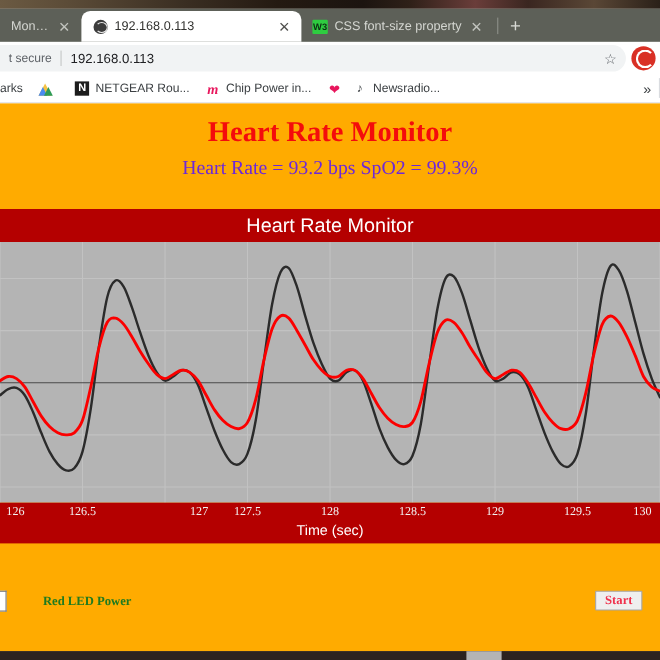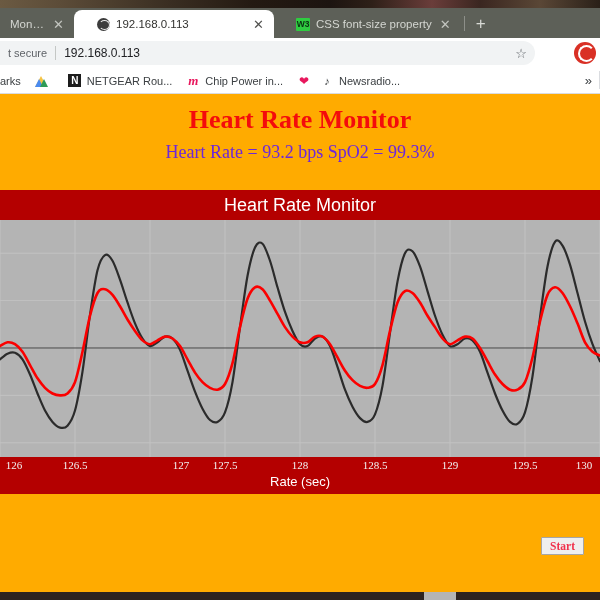--- a/index.html
+++ b/index.html
@@ -35,21 +35,21 @@
     font-size: 11.5px; color: #d4d6d1; white-space: nowrap;
   }
   .tab.inactive { max-width: 74px; overflow: hidden; }
   .tab.active {
     background: #fff; color: #32322f;
     border-top-left-radius: 8px; border-top-right-radius: 8px;
     width: 200px;
   }
   .tab-favicon {
     width: 14px; height: 14px; flex: 0 0 14px;
-    display: flex; align-items: center; justify-content: center; margin-left: 12px;
+    display: flex; align-items: center; justify-content: center;
   }
   .tab-title { flex: 1; overflow: hidden; text-overflow: ellipsis; }
   .tab-close {
     width: 15px; height: 15px; flex: 0 0 15px;
     display: flex; align-items: center; justify-content: center;
     font-size: 13px; line-height: 1; opacity: .85;
   }
   .tab-sep { width: 1px; height: 15px; background: #8d8f89; margin: 0 3px; align-self: center; }
   #newtab {
     width: 26px; height: 26px; align-self: center;
@@ -68,21 +68,20 @@
   .w3-ico {
     width: 14px; height: 13px; background: #2ecc40; border-radius: 1px;
     color: #0b2f12; font-size: 8.5px; font-weight: bold; line-height: 13px;
     text-align: center; font-family: "Liberation Sans", sans-serif;
   }
 
   
   #toolbar {
     height: 30px; background: #fff; display: flex; align-items: center;
     padding: 0 4px;
-    gap: 34px;
   }
   #omnibox {
     flex: 1; height: 24px; background: #f1f3f4; border-radius: 12px;
     display: flex; align-items: center; padding: 0 2px 0 0;
     margin-left: -62px; font-size: 11.5px;
   }
   #security-chip {
     color: #5f6368; font-size: 11px; padding-left: 66px; white-space: nowrap;
   }
   #omni-divider { width: 1px; height: 14px; background: #c4c7c5; margin: 0 8px; }
@@ -325,24 +324,28 @@
           <div class="xtick" style="left: 14px;">126</div>
           <div class="xtick" style="left: 75px;">126.5</div>
           <div class="xtick" style="left: 150px; margin-left: 31px;">127</div>
           <div class="xtick" style="left: 225px;">127.5</div>
           <div class="xtick" style="left: 300px;">128</div>
           <div class="xtick" style="left: 375px;">128.5</div>
           <div class="xtick" style="left: 450px;">129</div>
           <div class="xtick" style="left: 525px;">129.5</div>
           <div class="xtick" style="left: 584px;">130</div>
         </div>
-      <div id="xaxis-label">Rate (sec)</div>
+      <div id="xaxis-label">Time (sec)</div>
     </div>
 
     <div id="controls">
+      <div class="ctl-row" style="left:0; top:43px">
+        <input class="ctl-input" value="" style="">
+        <span class="ctl-label">Red LED Power</span>
+      </div>
       <button id="start-btn">Start</button>
     </div>
 
   </div>
 </div>
 
 <div id="taskbar">
   <div id="taskbar-hl"></div>
 </div>
 

